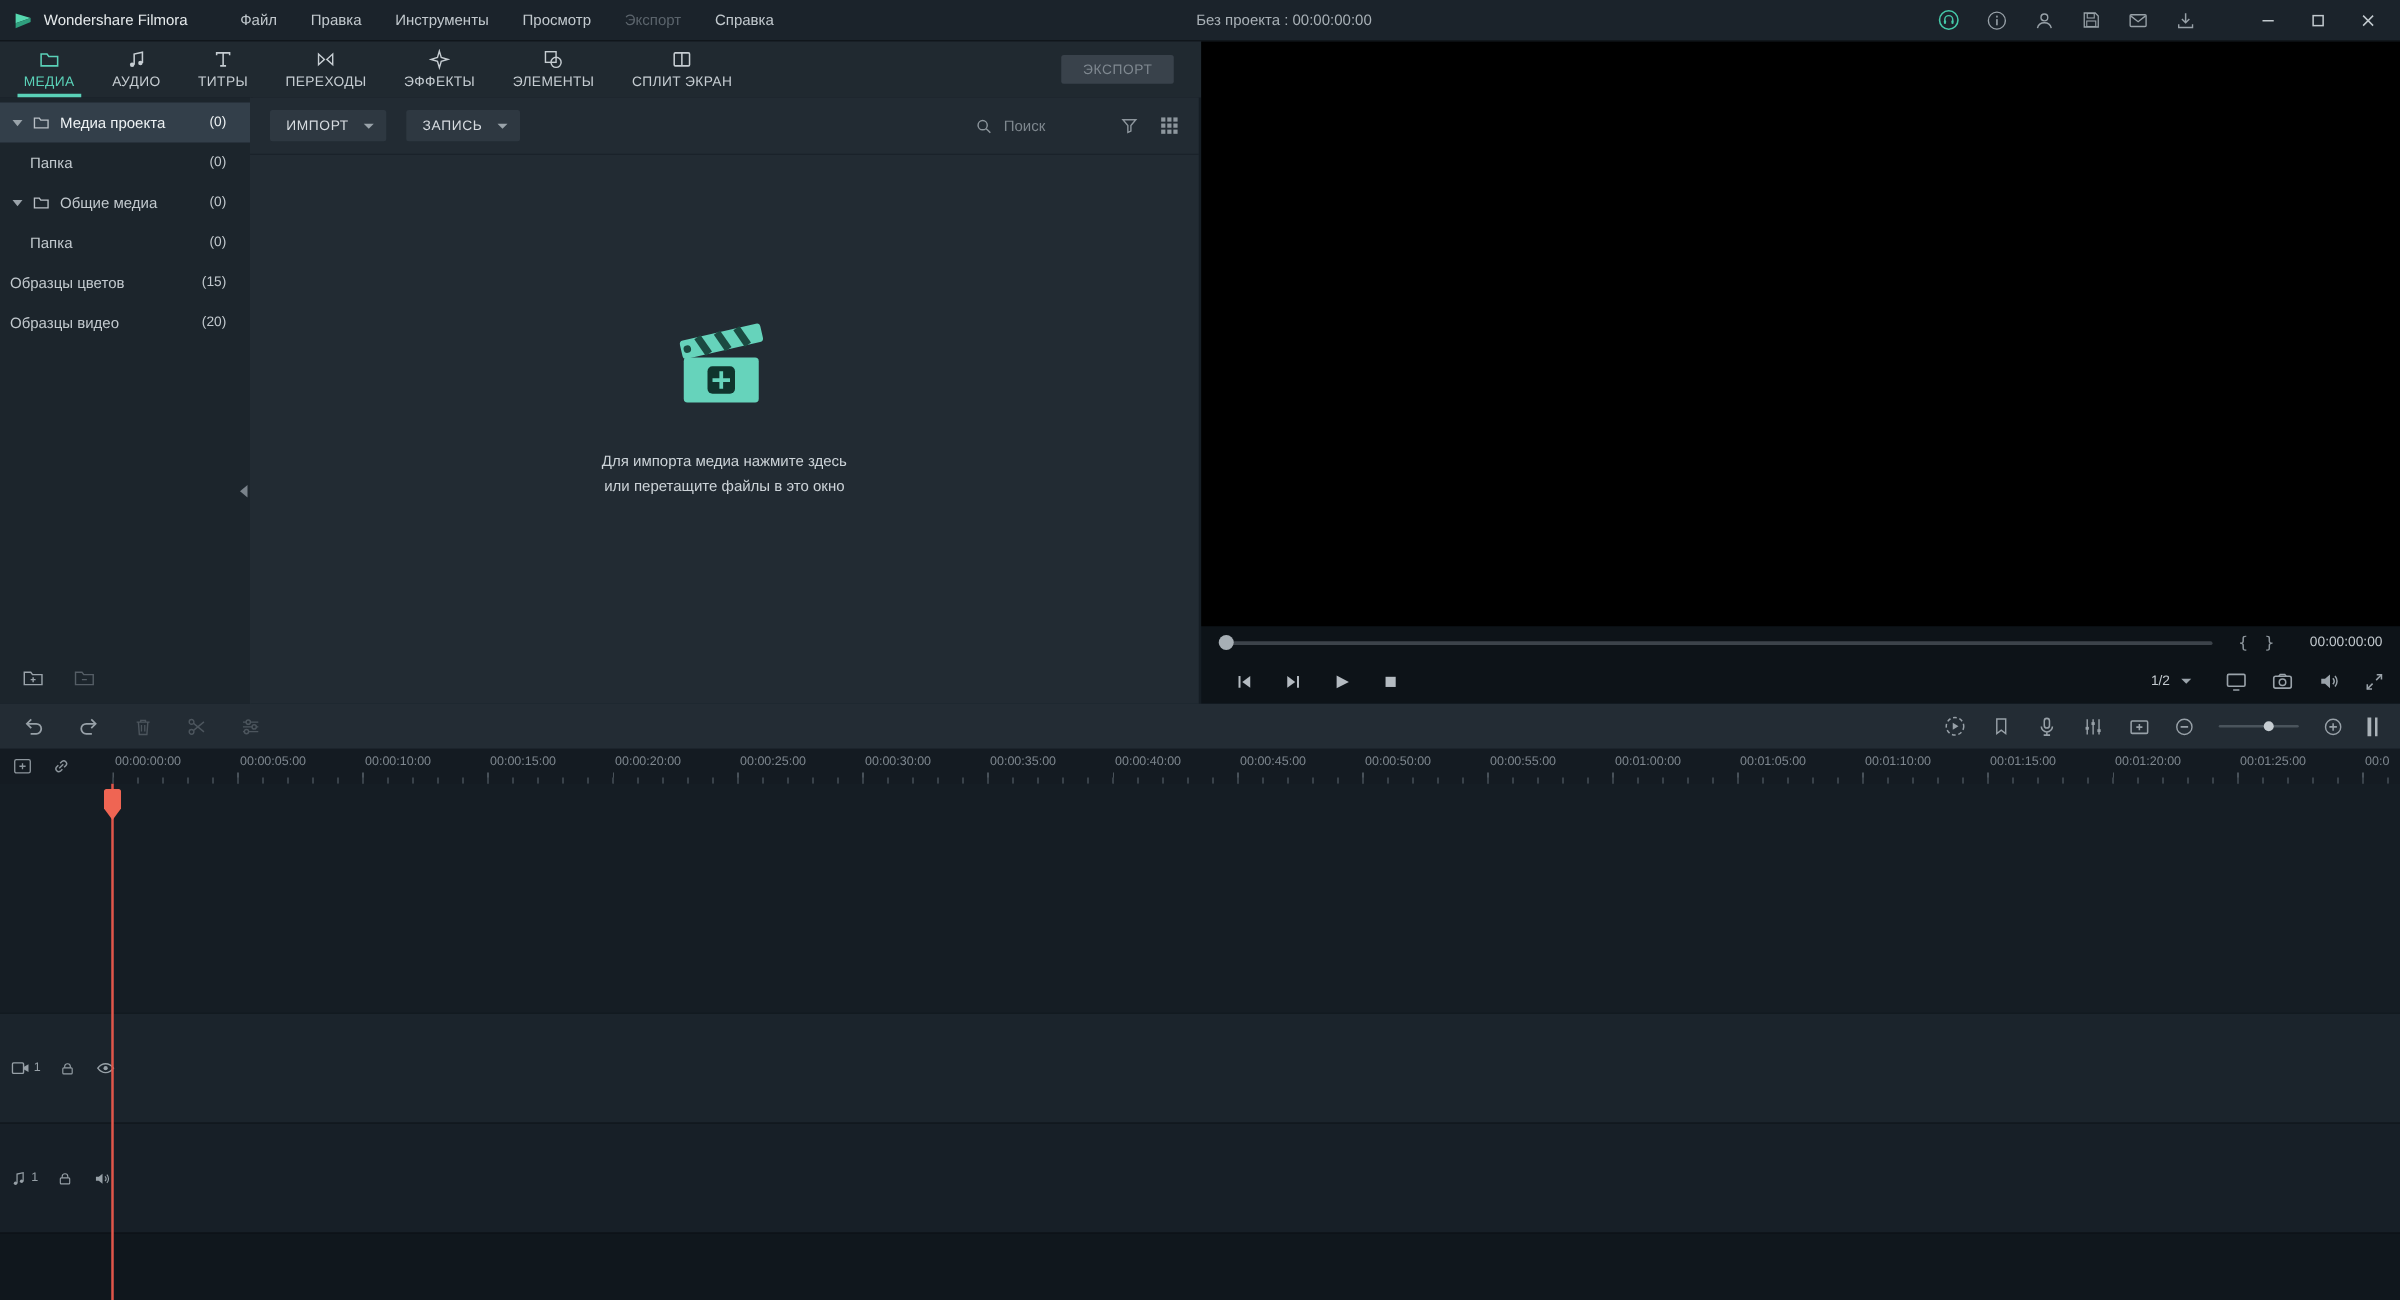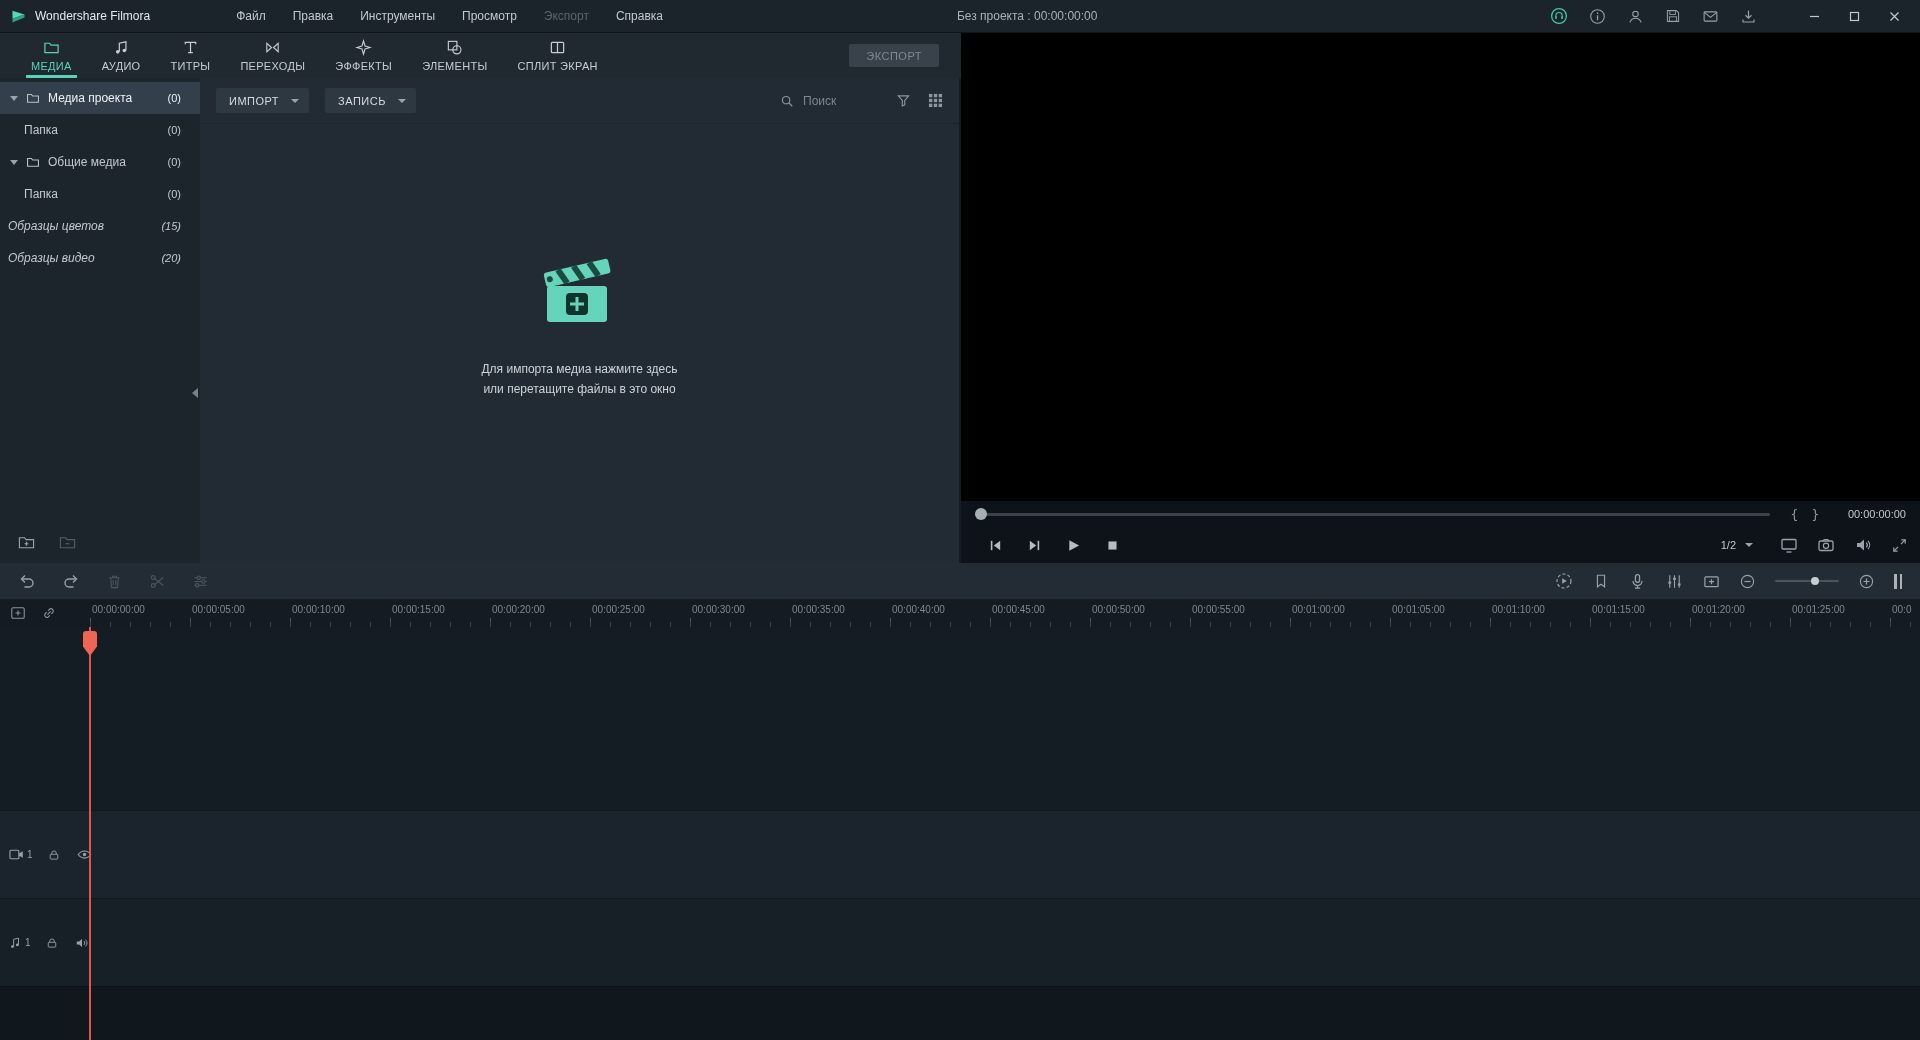--- a/index.html
+++ b/index.html
@@ -4,51 +4,51 @@
 <style>
   html,body{margin:0;padding:0;background:#0b1116;}
   .app{position:relative;width:1920px;height:1040px;overflow:hidden;
        background:#151d24;font-family:"Liberation Sans","DejaVu Sans",sans-serif;
        color:#c6cdd2;cursor:default;}
   svg{display:block;}
   button{font-family:inherit;}
 
   
   .titlebar{position:absolute;top:0;left:0;right:0;height:33px;background:#1b232b;
-            display:flex;align-items:center;z-index:40;border-bottom:1px solid #10161b;box-sizing:border-box;gap:44px;}
+            display:flex;align-items:center;z-index:40;border-bottom:1px solid #10161b;box-sizing:border-box;}
   .tb-left{display:flex;align-items:center;gap:8px;padding-left:10px;}
   .app-name{font-size:12px;color:#e6eaec;}
   .menus{display:flex;gap:27px;margin-left:42px;font-size:12px;color:#c2c9ce;}
   .menu-item{cursor:pointer;}
   .menu-item.disabled{color:#5b646c;}
   .tb-title{position:absolute;left:53.5%;transform:translateX(-50%);font-size:12px;color:#a9b1b7;}
   .tb-icons{margin-left:auto;display:flex;align-items:center;gap:21px;padding-right:6px;}
   .tb-icons .ic{display:flex;cursor:pointer;}
   .win-controls{display:flex;margin-left:16px;}
   .win-btn{width:40px;height:33px;display:flex;align-items:center;justify-content:center;
            background:none;border:none;cursor:pointer;}
 
   
   .tabbar{position:absolute;top:33px;left:0;width:961px;height:45px;background:#202930;}
-  .tabs{display:flex;height:100%;padding-left:16px;}
+  .tabs{display:flex;height:100%;padding-left:4px;}
   .tab{display:flex;flex-direction:column;align-items:center;justify-content:center;gap:4px;
        padding:0 15px;font-size:11px;color:#c6cdd2;position:relative;cursor:pointer;letter-spacing:.3px;}
   .tab.active{color:#5ad1b8;}
   .tab.active::after{content:"";position:absolute;left:10px;right:10px;bottom:0;height:3px;background:#5ad1b8;}
   .export-btn{position:absolute;right:22px;top:11px;height:23px;padding:0 17px;background:#39424b;
               color:#7f8890;font-size:11px;border:none;border-radius:2px;letter-spacing:.5px;cursor:default;}
 
   
   .sidebar{position:absolute;top:78px;left:0;width:202px;height:485px;background:#1c252c;
            border-right:1px solid #141b21;box-sizing:border-box;}
   .side-rows{padding-top:4px;}
   .side-row{height:32px;display:flex;align-items:center;font-size:12px;color:#c2c9ce;
             position:relative;padding-left:10px;cursor:pointer;}
   .side-row.lv2{padding-left:24px;}
-  .side-row.lv0{padding-left:8px;font-style:italic;}
+  .side-row.lv0{padding-left:8px;}
   .side-row.selected{background:#333f4a;color:#eef2f4;}
   .caret{width:0;height:0;border-left:4.5px solid transparent;border-right:4.5px solid transparent;
          border-top:5.5px solid #9aa3aa;margin-right:8px;cursor:pointer;}
   .side-folder{margin-right:8px;display:flex;color:#b9c0c6;}
   .side-count{position:absolute;right:20px;font-size:11px;}
   .sidebar-collapse{position:absolute;right:3px;top:310px;width:0;height:0;cursor:pointer;
       border-top:5px solid transparent;border-bottom:5px solid transparent;border-right:6px solid #79828a;}
   .sidebar-footer{position:absolute;bottom:12px;left:18px;display:flex;gap:24px;align-items:center;}
   .sidebar-footer .ic{display:flex;cursor:pointer;color:#9aa3aa;}
   .sidebar-footer .ic.dim{color:#545d65;}

